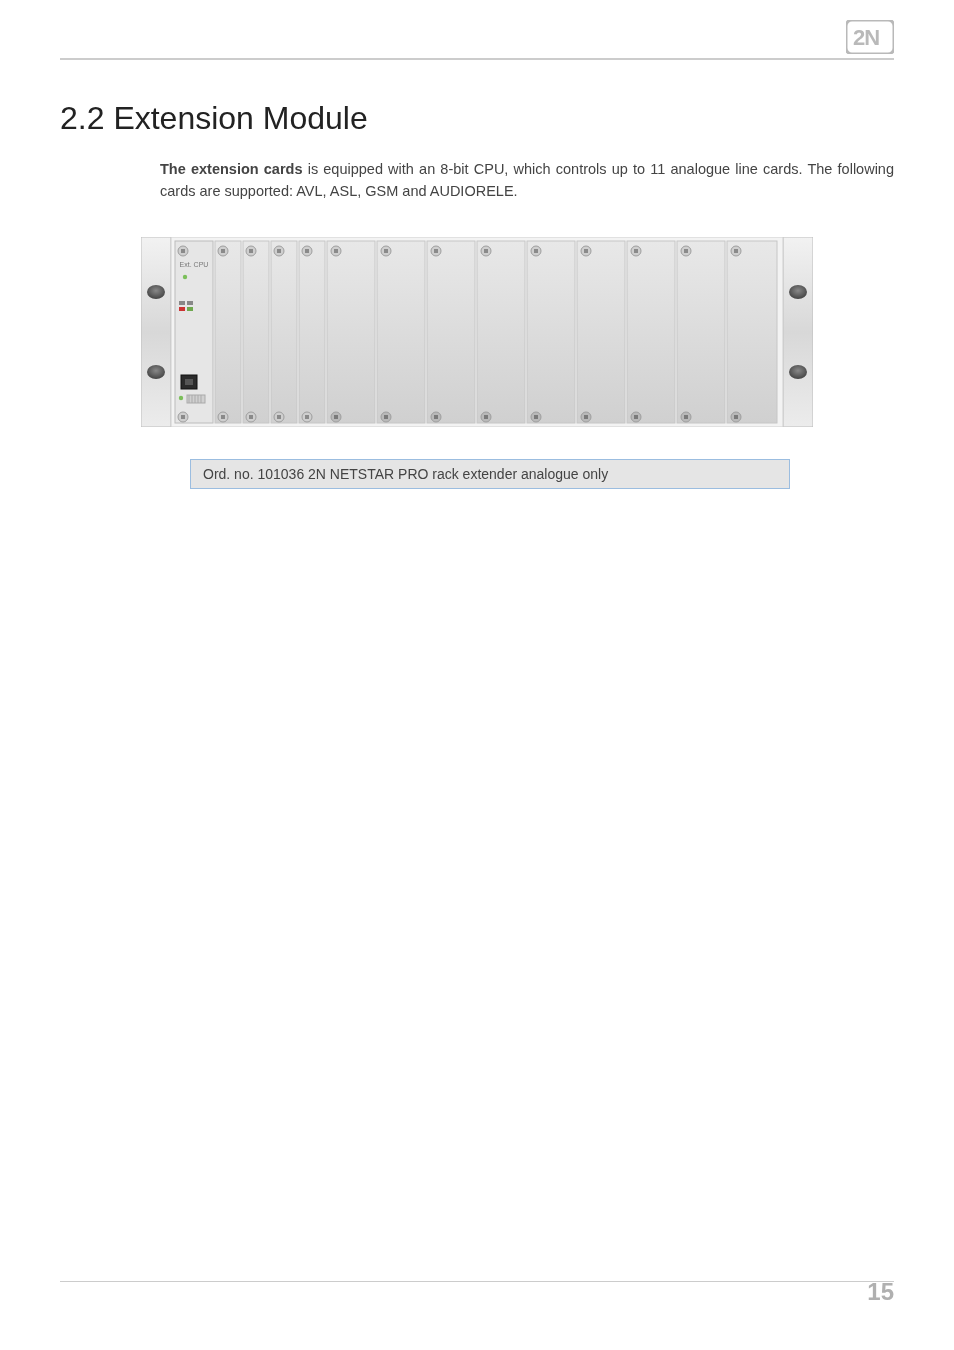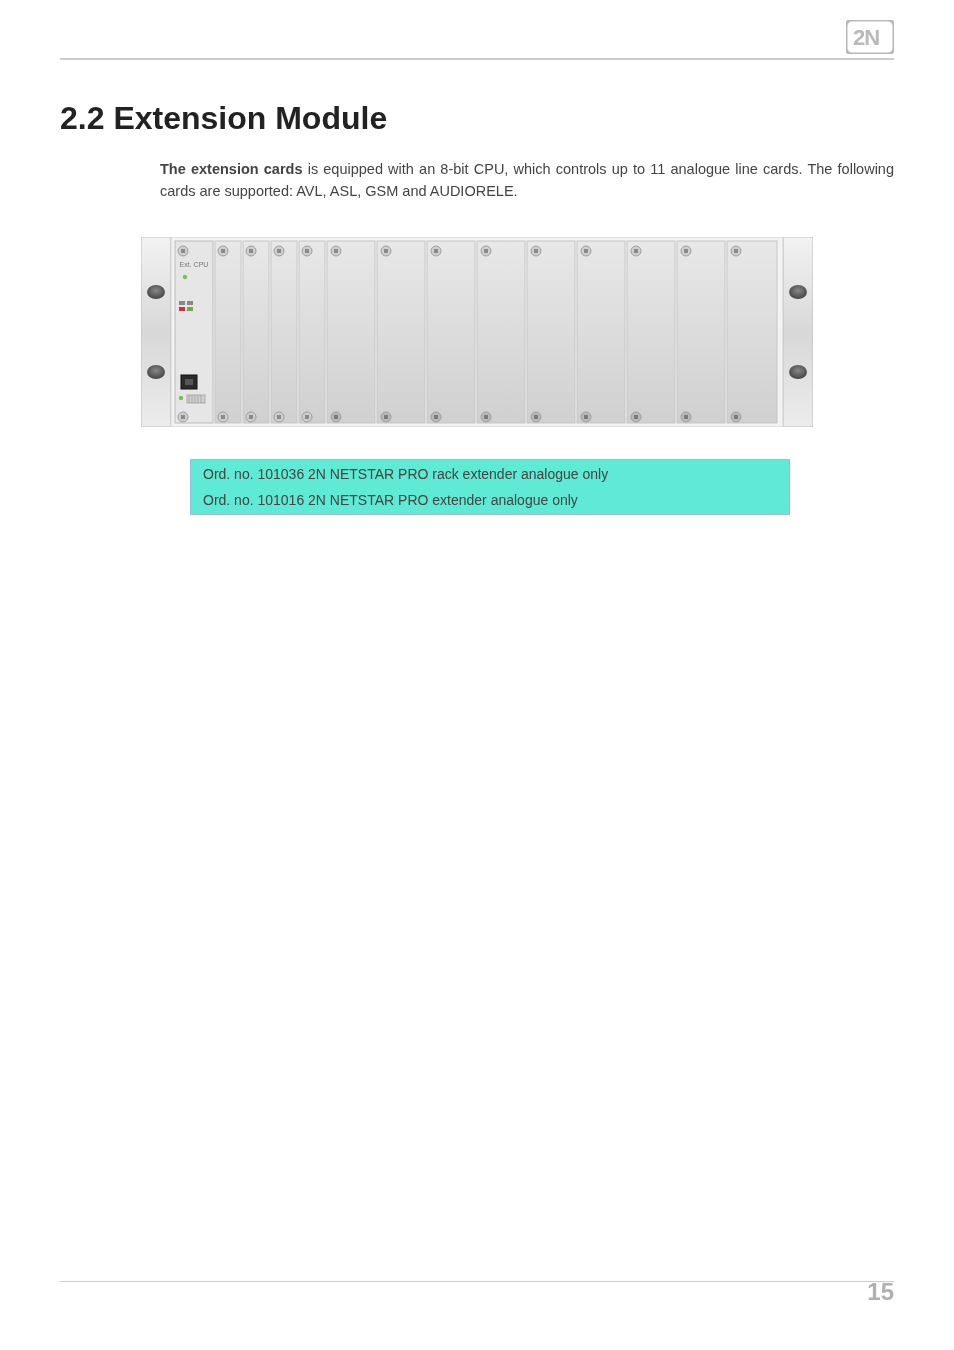--- a/index.html
+++ b/index.html
@@ -2,26 +2,26 @@
 <html><head>
 <meta charset="utf-8">
 <style>
   * { box-sizing: border-box; margin: 0; padding: 0; }
   html, body { width: 954px; height: 1350px; background: #ffffff; font-family: Verdana, Geneva, sans-serif; color: #333333; }
   .page { position: relative; width: 954px; height: 1350px; padding: 40px 60px 40px 60px; }
   .header-rule { position: absolute; left: 60px; right: 60px; top: 58px; height: 2px; background: #cccccc; }
   .logo { position: absolute; top: 20px; right: 60px; }
   .logo svg { display: block; }
   .content { position: absolute; top: 100px; left: 60px; right: 60px; }
-  h1.section-title { font-size: 32px; font-weight: bold; color: #222; margin-bottom: 22px; }
+  h1.section-title { font-size: 32px; font-weight: normal; color: #222; margin-bottom: 22px; }
   .body-text { margin-left: 100px; font-size: 14.5px; line-height: 1.5; color: #444; text-align: justify; }
   .body-text strong { font-weight: bold; }
   .diagram-wrap { margin: 34px auto 28px auto; width: 672px; }
   .diagram { width: 672px; height: 190px; }
-  .ord-table { margin-left: 130px; width: 600px; border: 1px solid #9bbde0; background: #5eead4; }
+  .ord-table { margin-left: 130px; width: 600px; border: 1px solid #9bbde0; background: #e5e5e5; }
   .ord-table td { padding: 4px 10px; font-size: 14px; color: #444; }
   .footer-rule { position: absolute; left: 60px; right: 60px; bottom: 68px; height: 1px; background: #cccccc; }
   .page-num { position: absolute; right: 60px; bottom: 44px; font-size: 24px; font-weight: bold; color: #b0b0b0; }
 </style>
 </head>
 <body>
 
 <div class="page">
 
   <div class="logo">
@@ -199,23 +199,20 @@
           </g>
         </g>
       </svg>
     </div>
 
     <table class="ord-table">
       <tbody>
           <tr>
             <td>Ord. no. 101036 2N NETSTAR PRO rack extender analogue only</td>
           </tr>
-      <tr>
-            <td>Ord. no. 101016 2N NETSTAR PRO extender analogue only</td>
-          </tr>
     </tbody>
       </table>
 
   </div>
 
   <div class="footer-rule"></div>
   <div class="page-num">15</div>
 
 </div>
 

